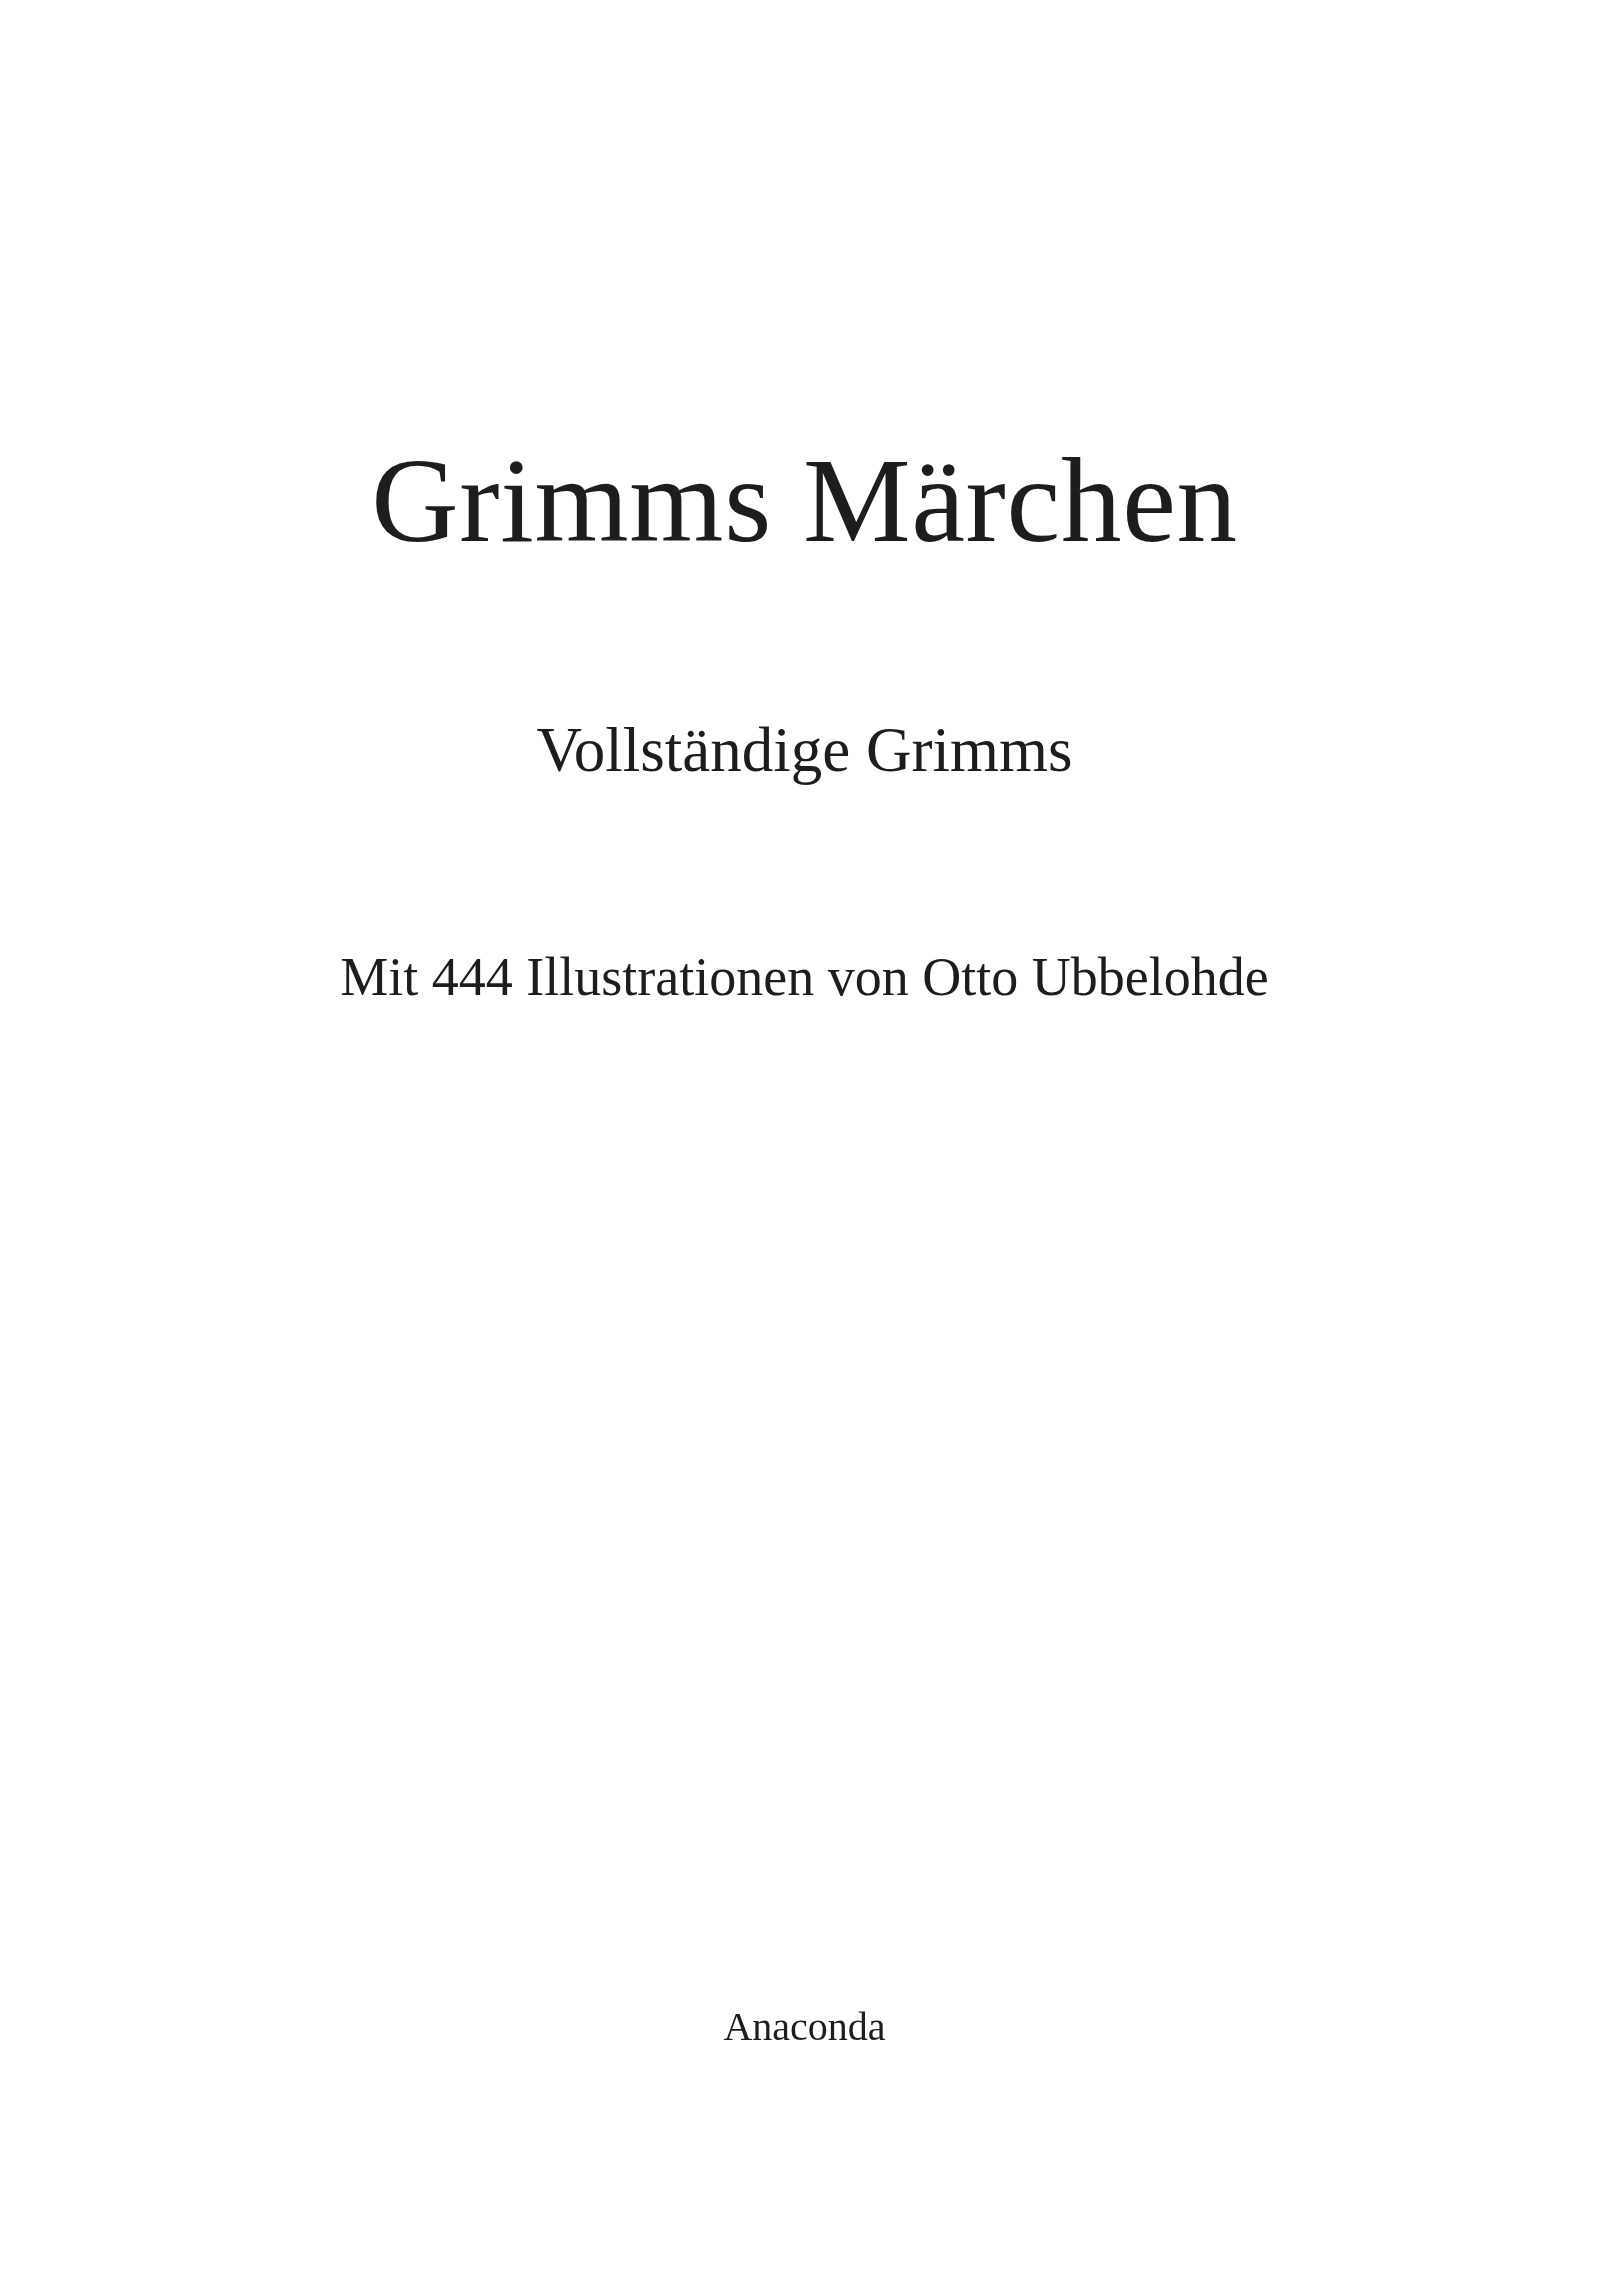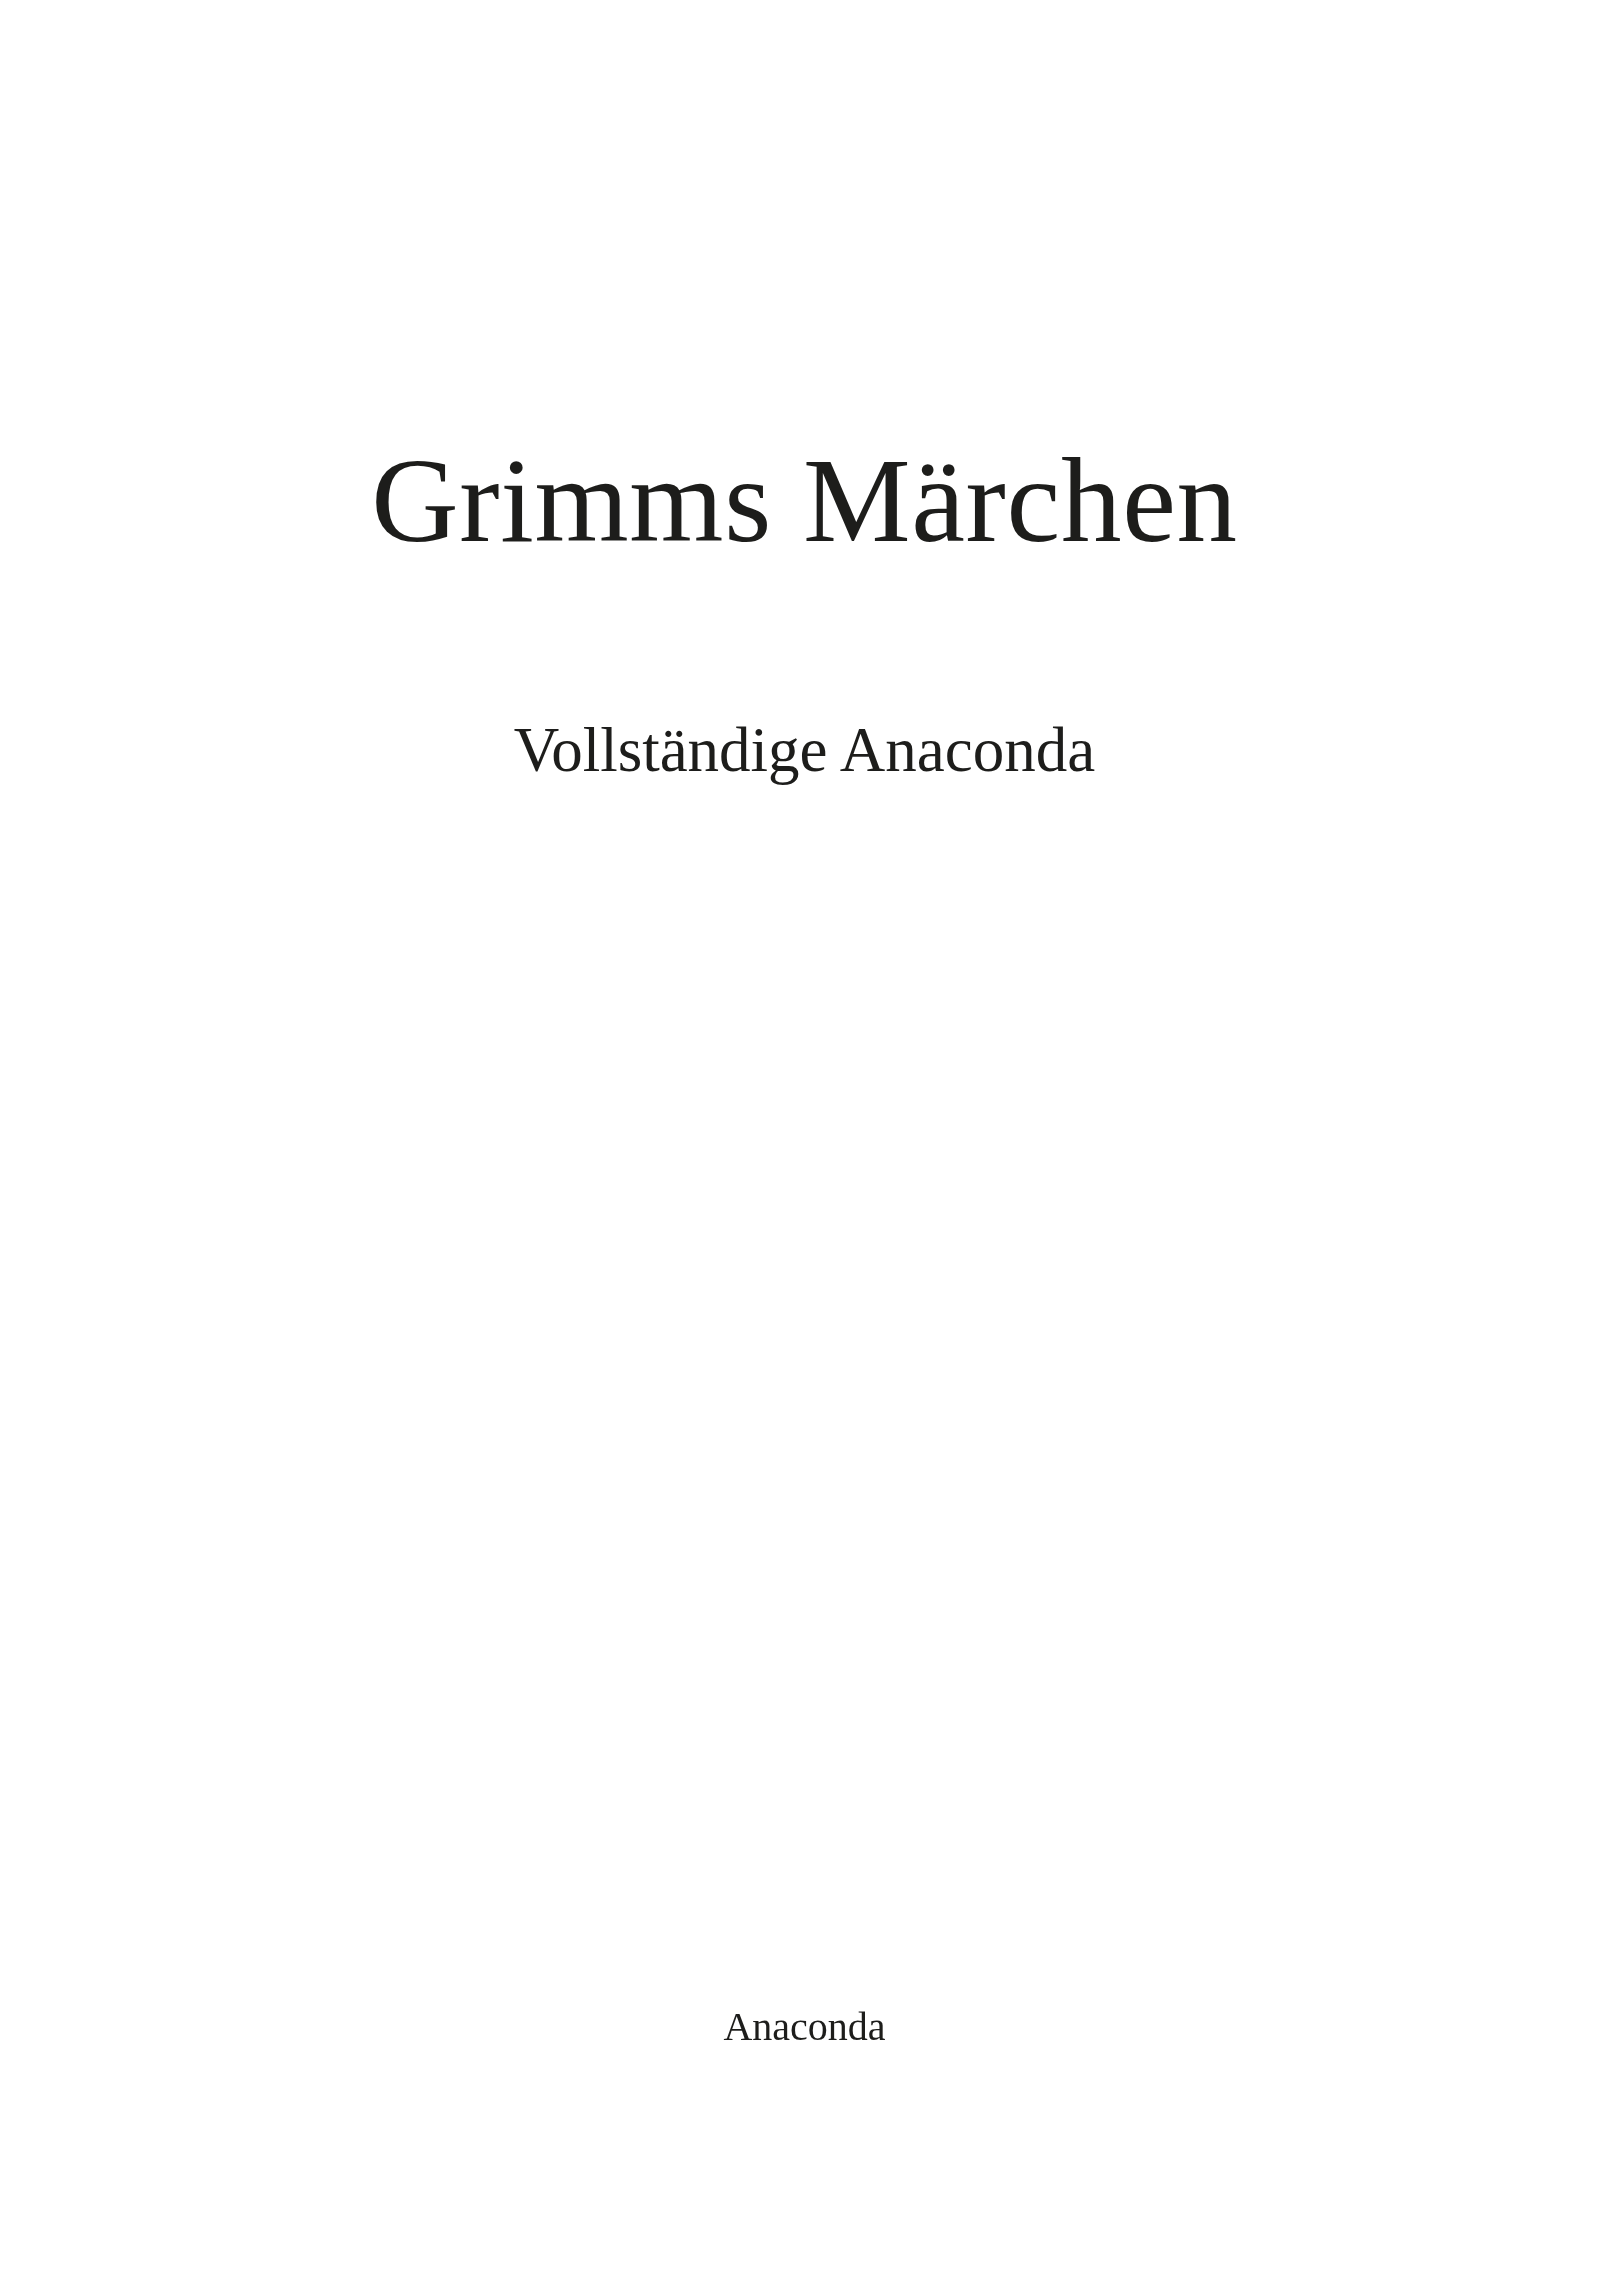--- a/index.html
+++ b/index.html
@@ -42,16 +42,17 @@
   .publisher-name {
     top: 1979px;
     font-size: 40px;
   }
 </style>
 </head>
 <body>
 
 <div class="page">
   <div class="text-line book-title">Grimms Märchen</div>
-  <div class="text-line book-subtitle">Vollständige Anaconda</div>
+  <div class="text-line book-subtitle">Vollständige Grimms</div>
+  <div class="text-line illustration-note">Mit 444 Illustrationen von Otto Ubbelohde</div>
   <div class="text-line publisher-name">Anaconda</div>
 </div>
 
 
 </body></html>

